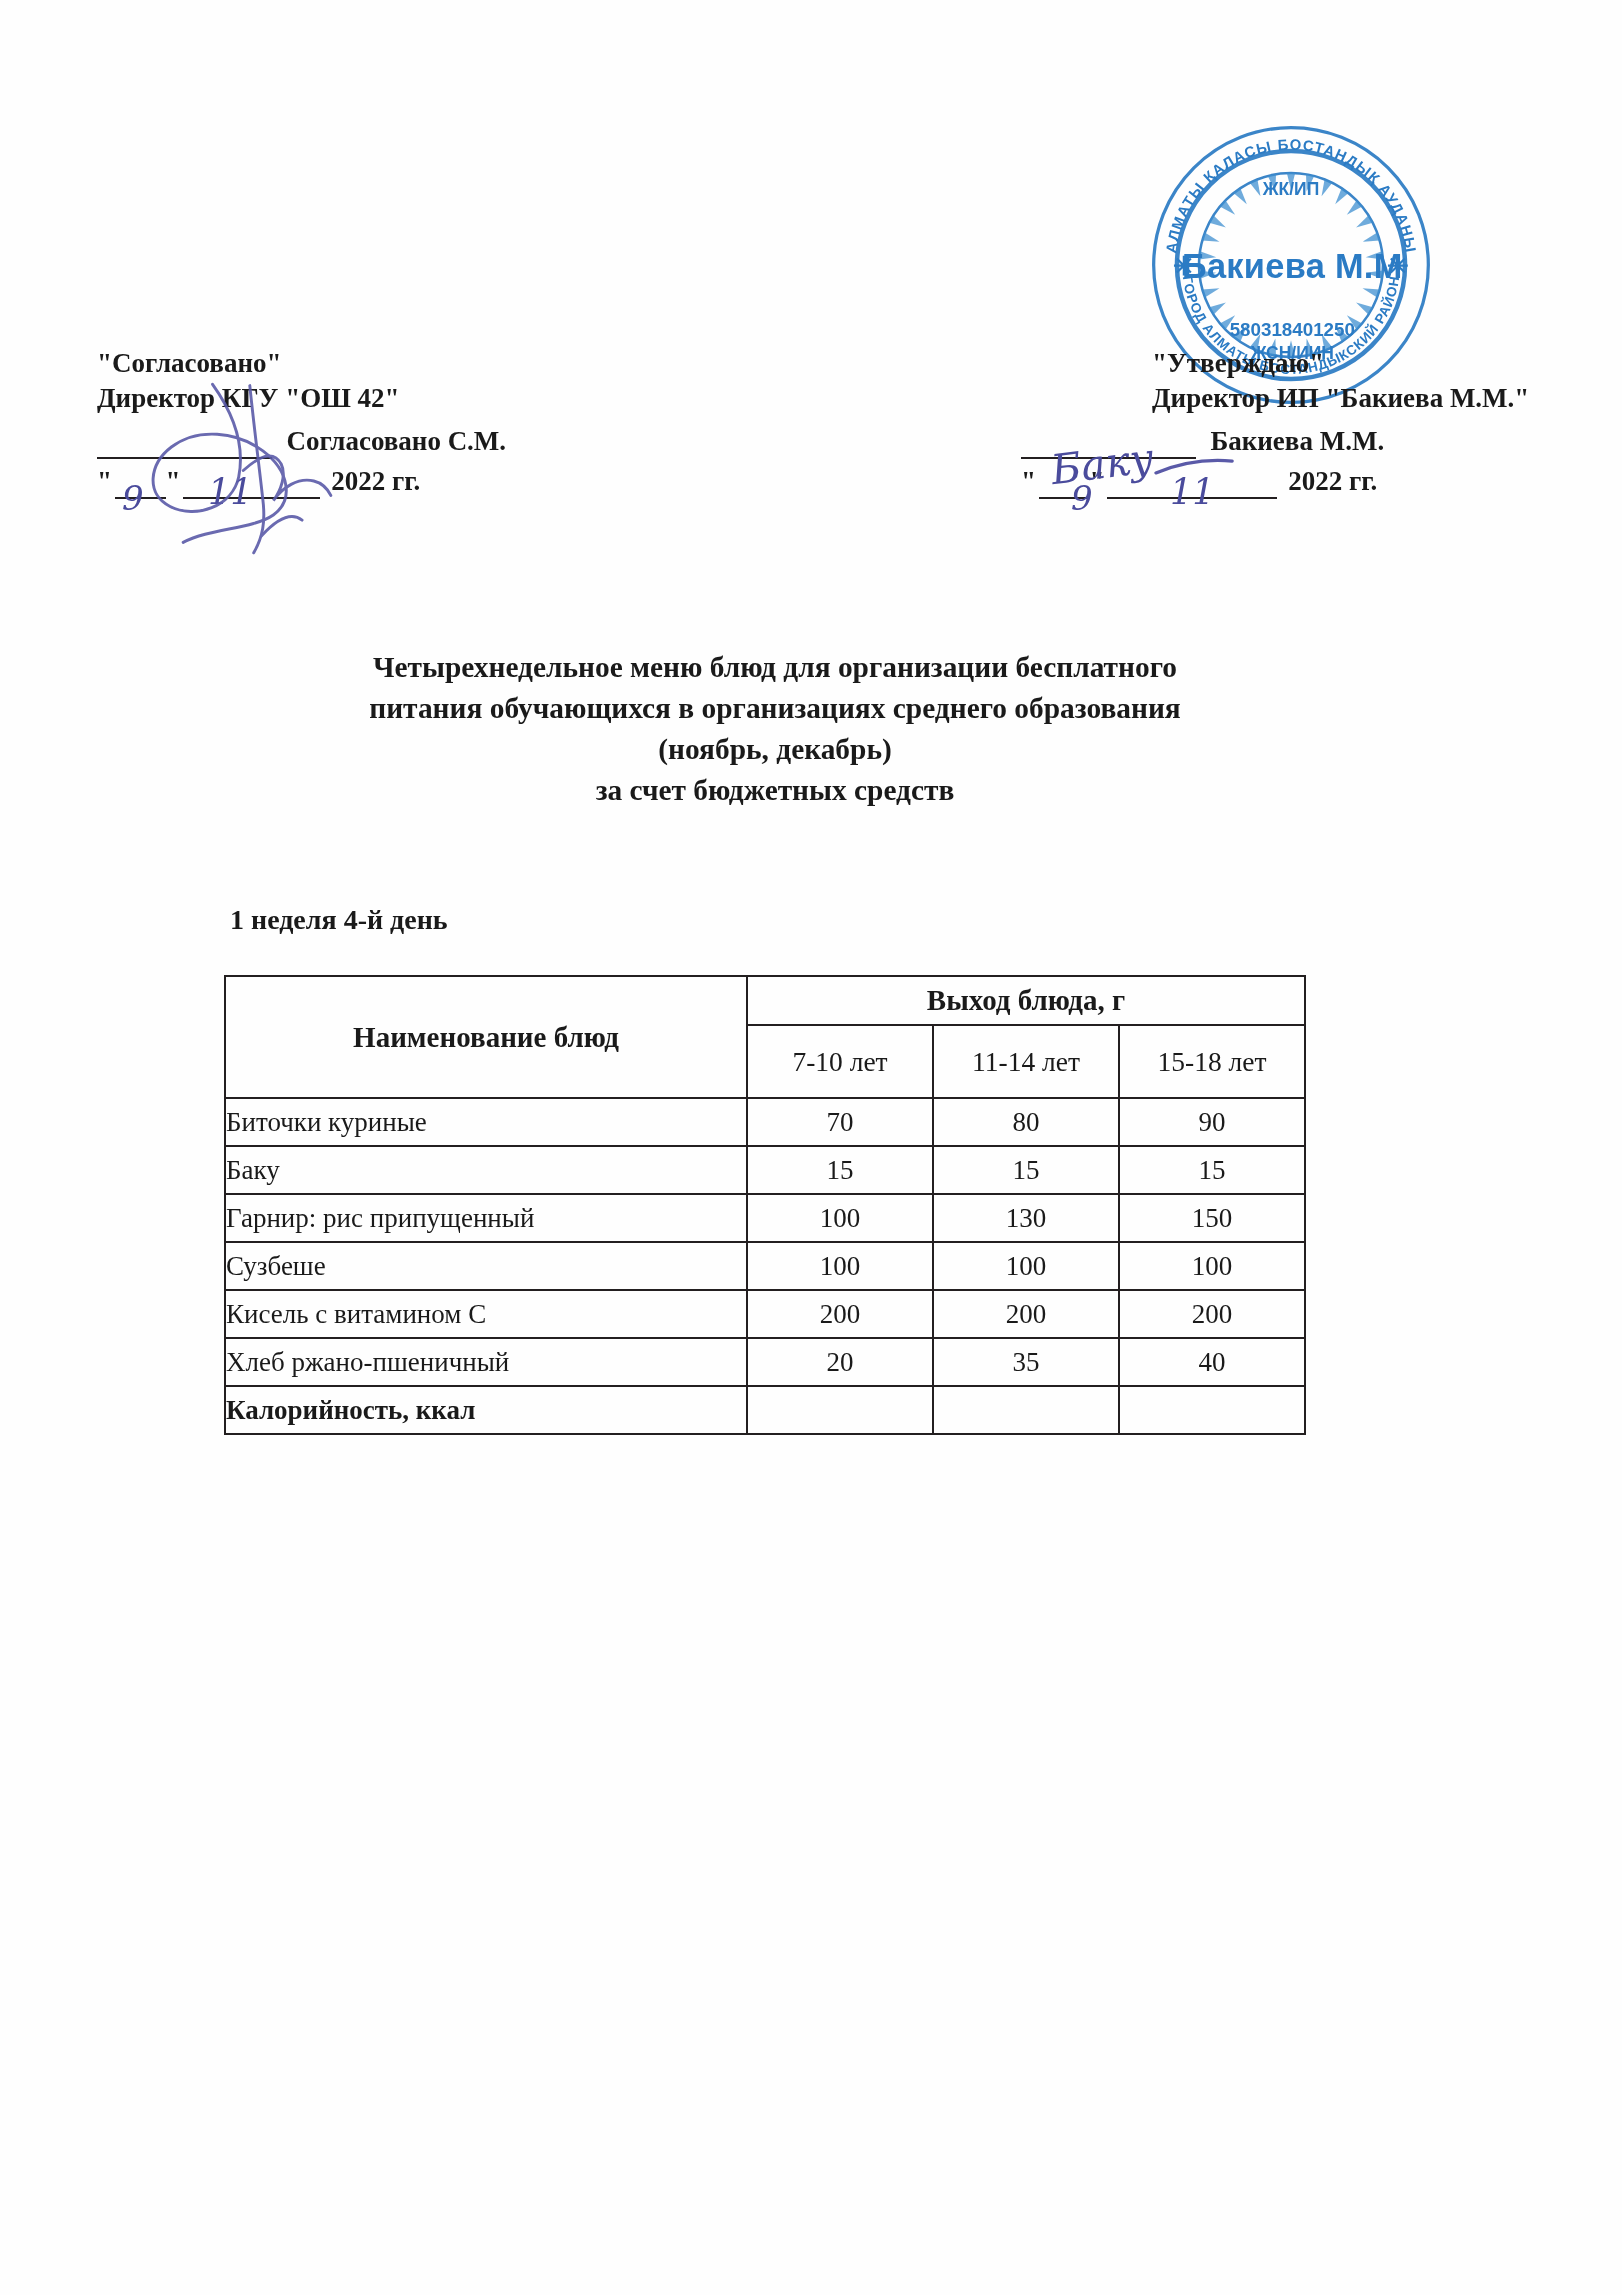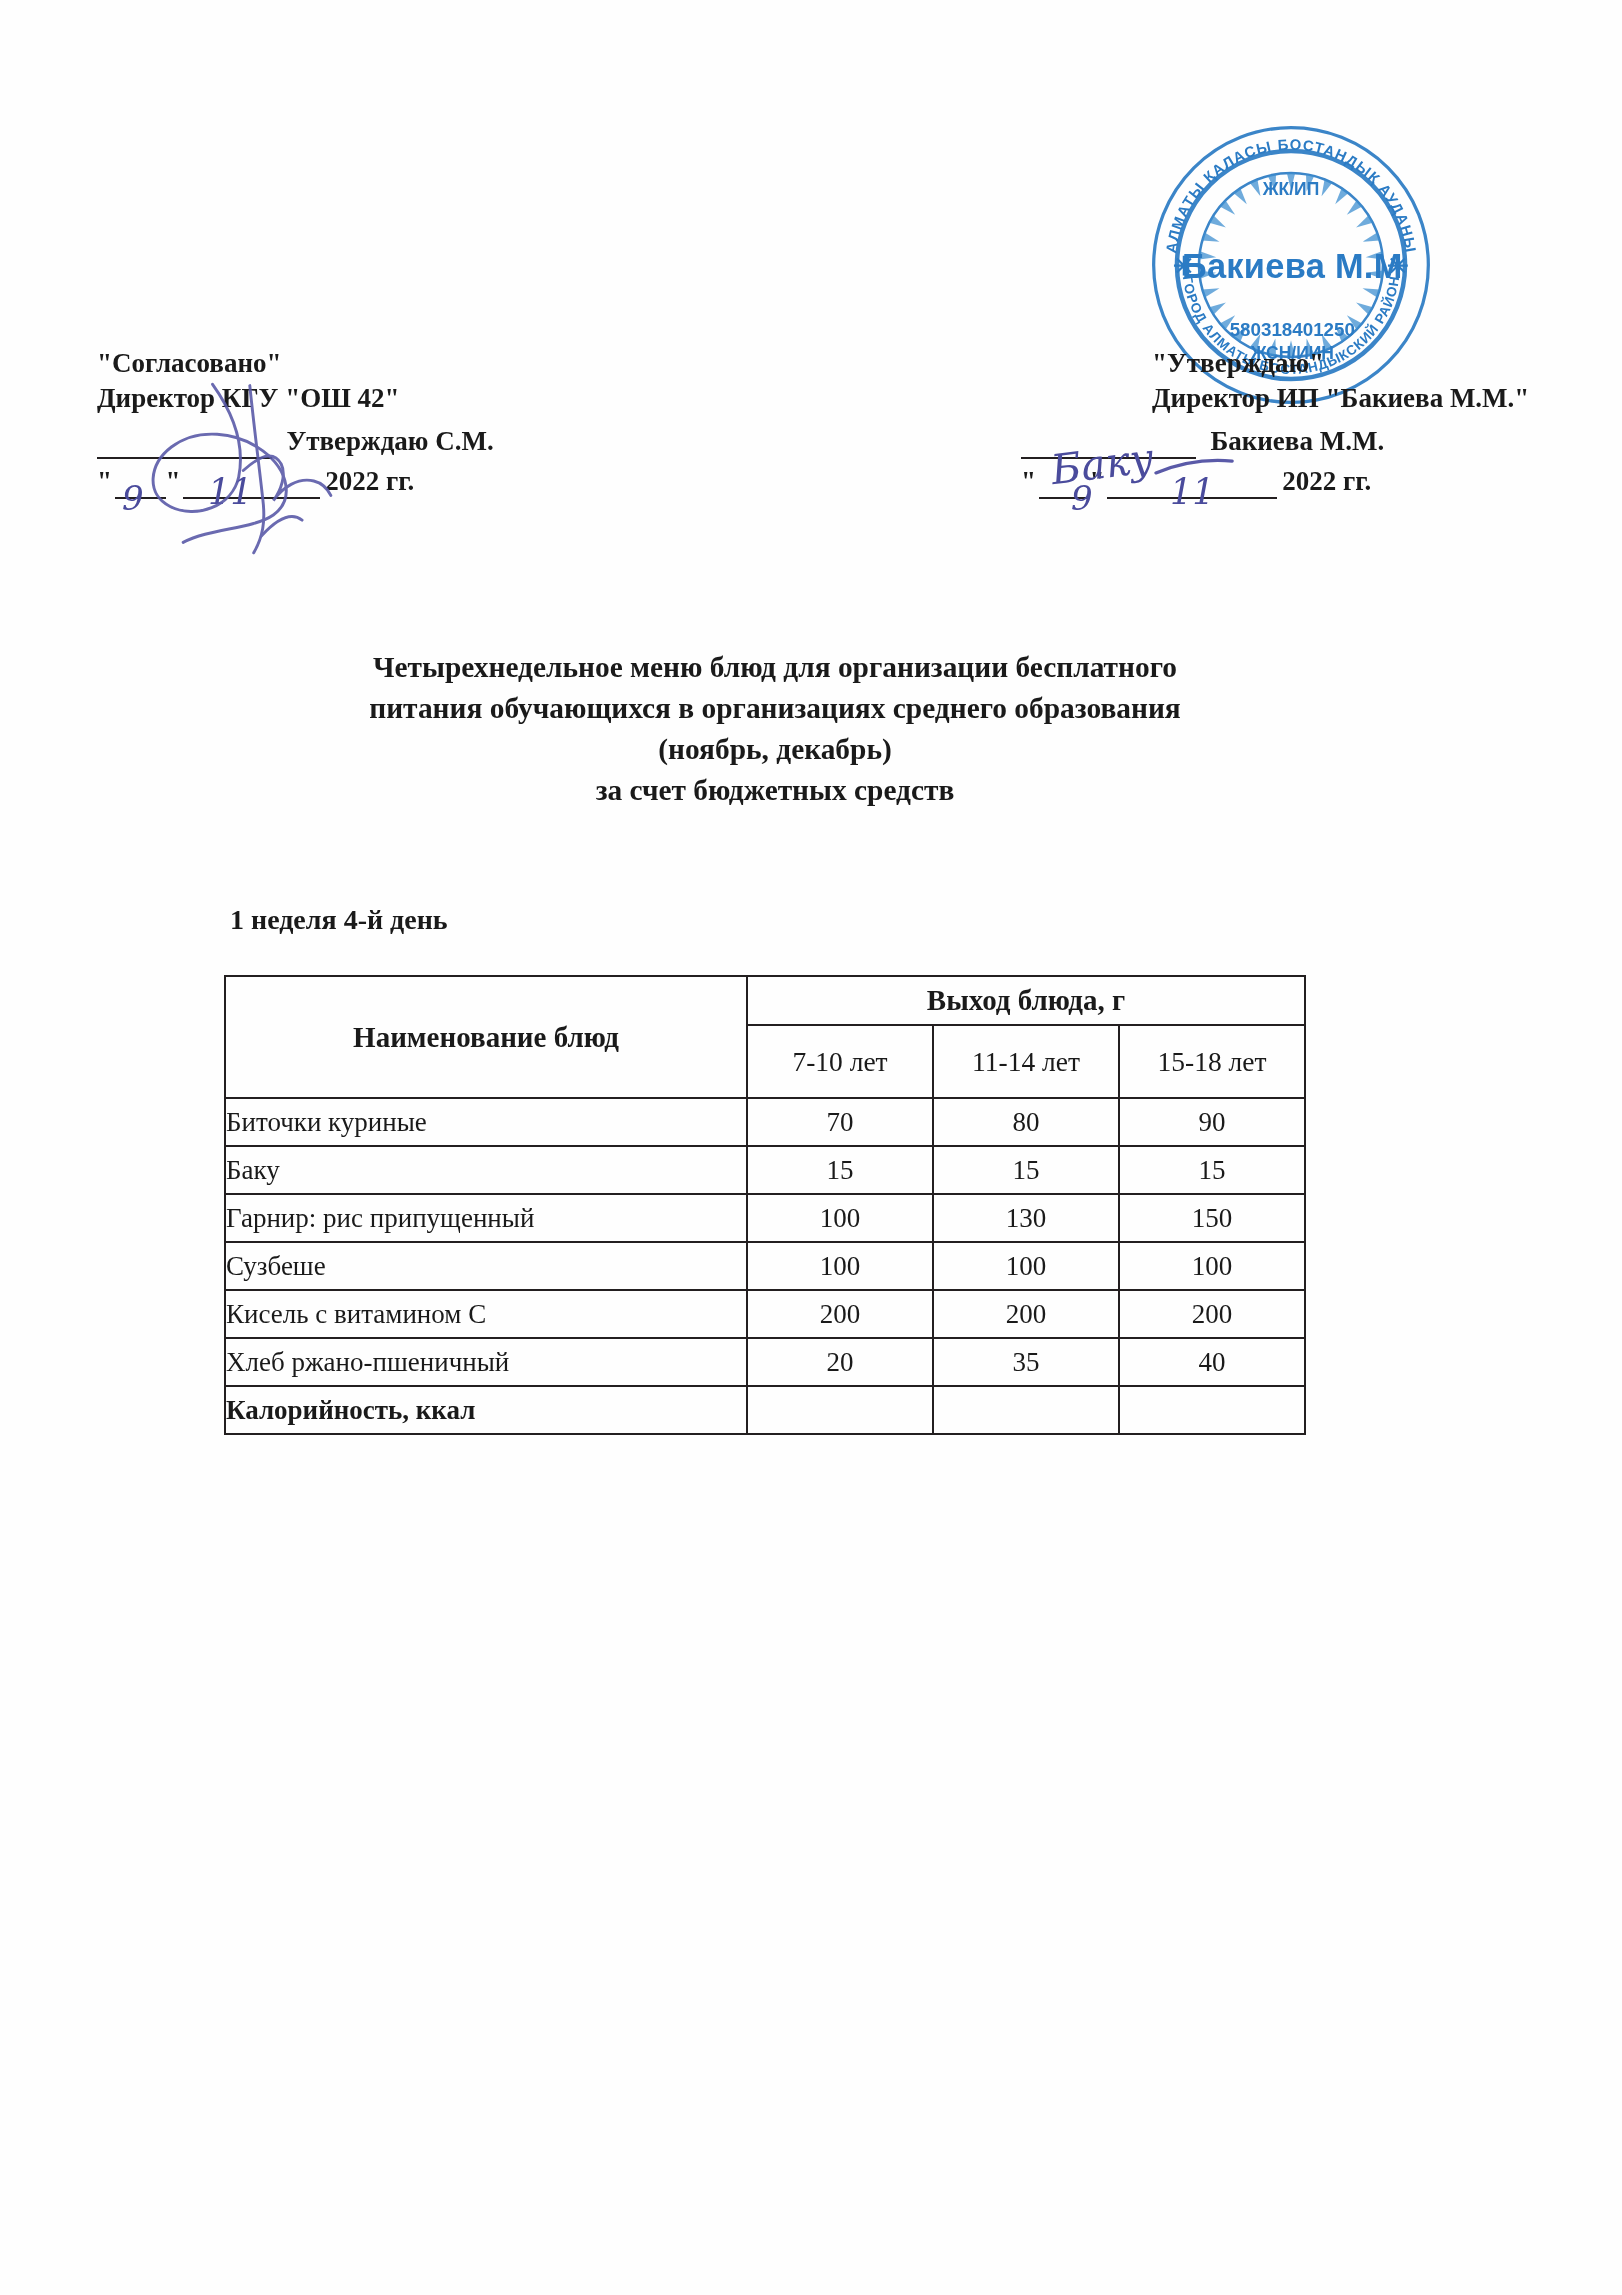--- a/index.html
+++ b/index.html
@@ -77,21 +77,21 @@
     box-sizing: border-box;
   }
   .date-blank-m {
     display: inline-block;
     border-bottom: 2px solid #231f20;
     width: 137px;
     height: 27.5px;
     box-sizing: border-box;
   }
   .right .date-blank-m { width: 170px; }
-  .year { margin-left: 5px; }
+  .year { margin-left: 11px; }
 
   
   .hand {
     position: absolute;
     font-family: "DejaVu Serif", serif;
     font-style: italic;
     color: #4a4b9c;
     font-weight: normal;
     pointer-events: none;
   }
@@ -306,21 +306,21 @@
       <text x="232" y="375" text-anchor="middle" font-family="Liberation Sans, sans-serif" font-size="27" font-weight="bold" fill="#2b7bc4">ЖСН/ИИН</text>
     </svg>
   </div>
 
   <div class="approval left">
     <span class="ttl">"Согласовано"</span>
     <span class="ttl">Директор КГУ "ОШ 42"</span>
 
     <div class="sig-row">
       <span class="sig-line"></span>
-      <span class="sig-name">Утверждаю С.М.</span>
+      <span class="sig-name">Согласовано С.М.</span>
     </div>
 
     <div class="date-row">
       <span class="q">"</span>
       <span class="date-blank-d"></span>
       <span class="q">"</span>
       <span class="date-blank-m"></span>
       <span class="year">2022 гг.</span>
     </div>
   </div>

